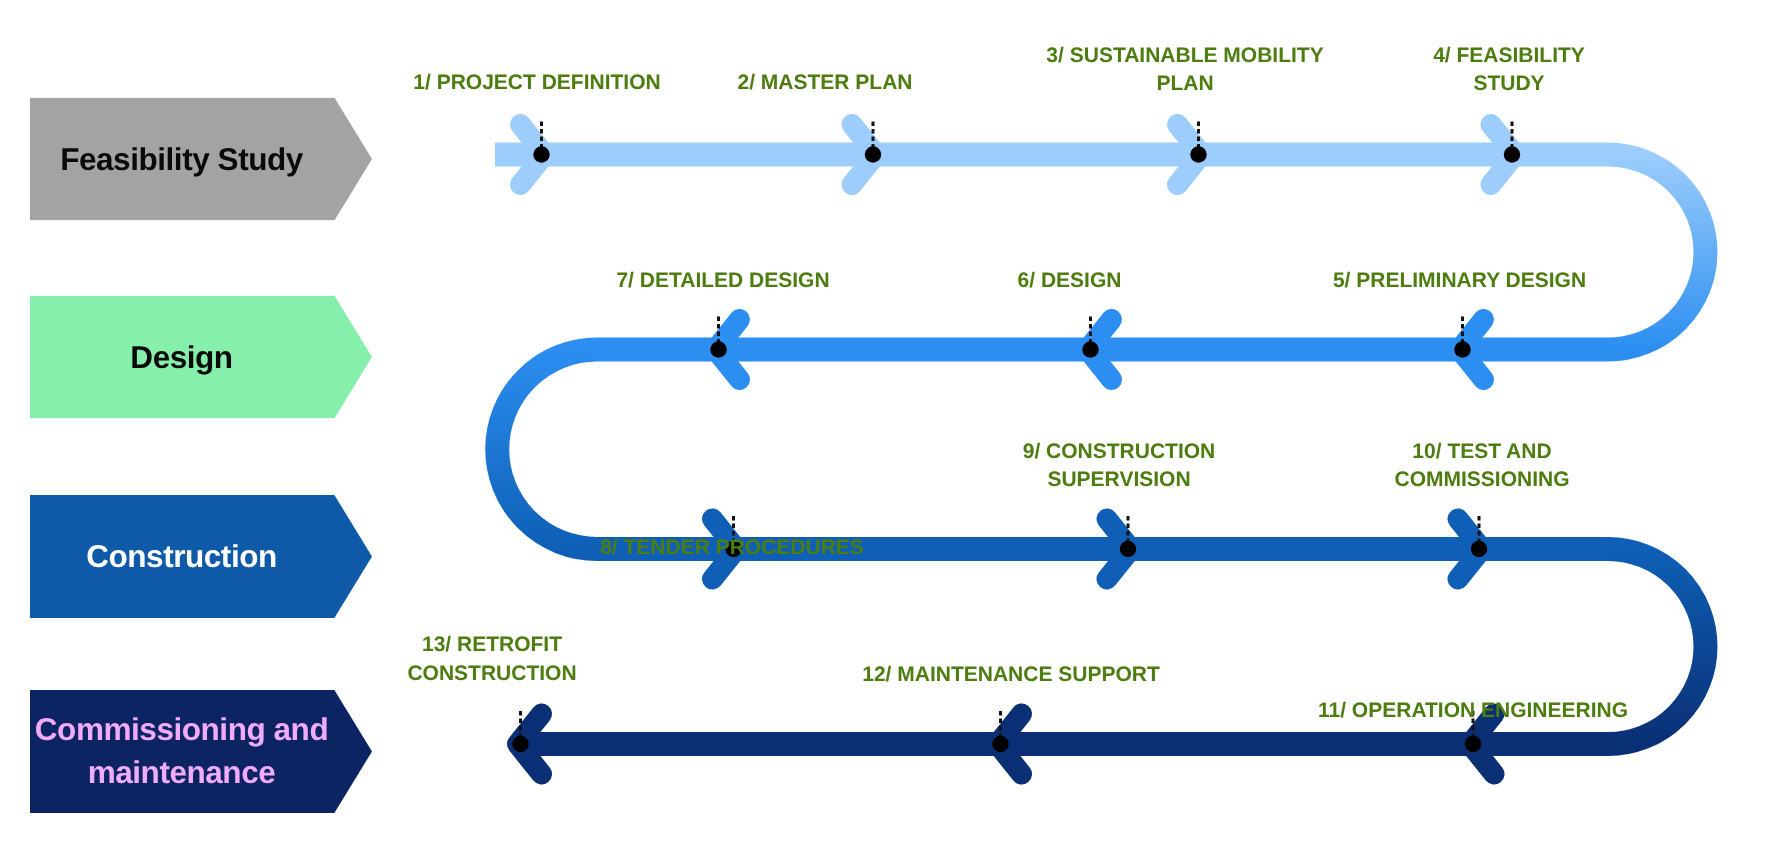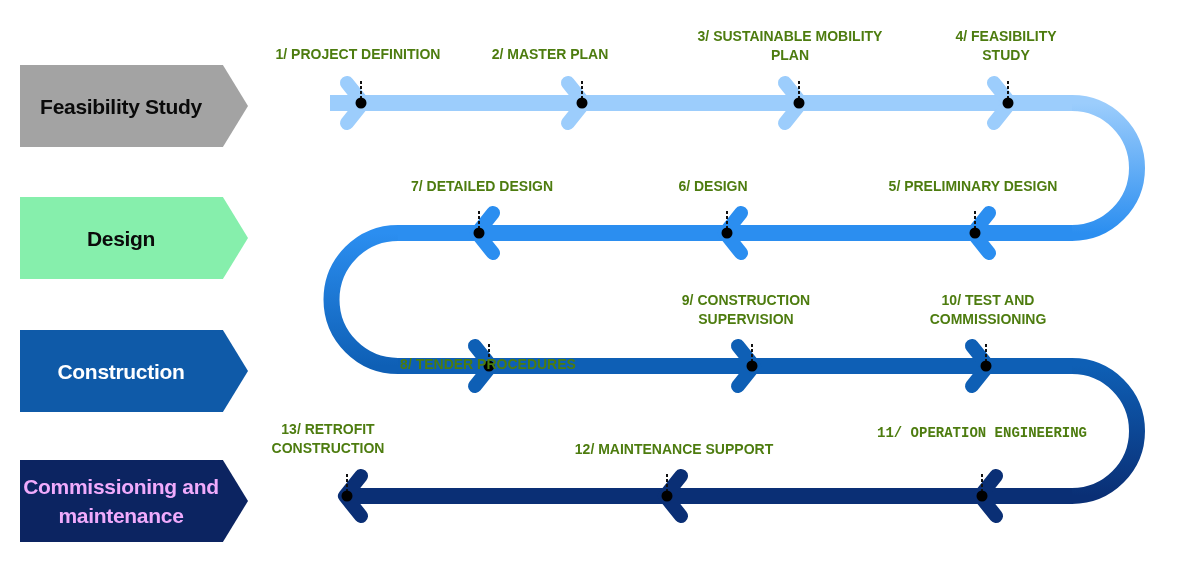--- a/index.html
+++ b/index.html
@@ -161,21 +161,21 @@
       <div>8/ TENDER PROCEDURES</div>
     </div>
     <div class="step-label" style="left: 746px; top: 291px;">
       <div>9/ CONSTRUCTION</div>
       <div>SUPERVISION</div>
     </div>
     <div class="step-label" style="left: 988px; top: 291px;">
       <div>10/ TEST AND</div>
       <div>COMMISSIONING</div>
     </div>
-    <div class="step-label" style="left: 982px; top: 424px; font-family: Liberation Mono, monospace;">
+    <div class="step-label" style="left: 982px; top: 464px;">
       <div>11/ OPERATION ENGINEERING</div>
     </div>
     <div class="step-label" style="left: 674px; top: 440px;">
       <div>12/ MAINTENANCE SUPPORT</div>
     </div>
     <div class="step-label" style="left: 328px; top: 420px;">
       <div>13/ RETROFIT</div>
       <div>CONSTRUCTION</div>
     </div>
   </div>

